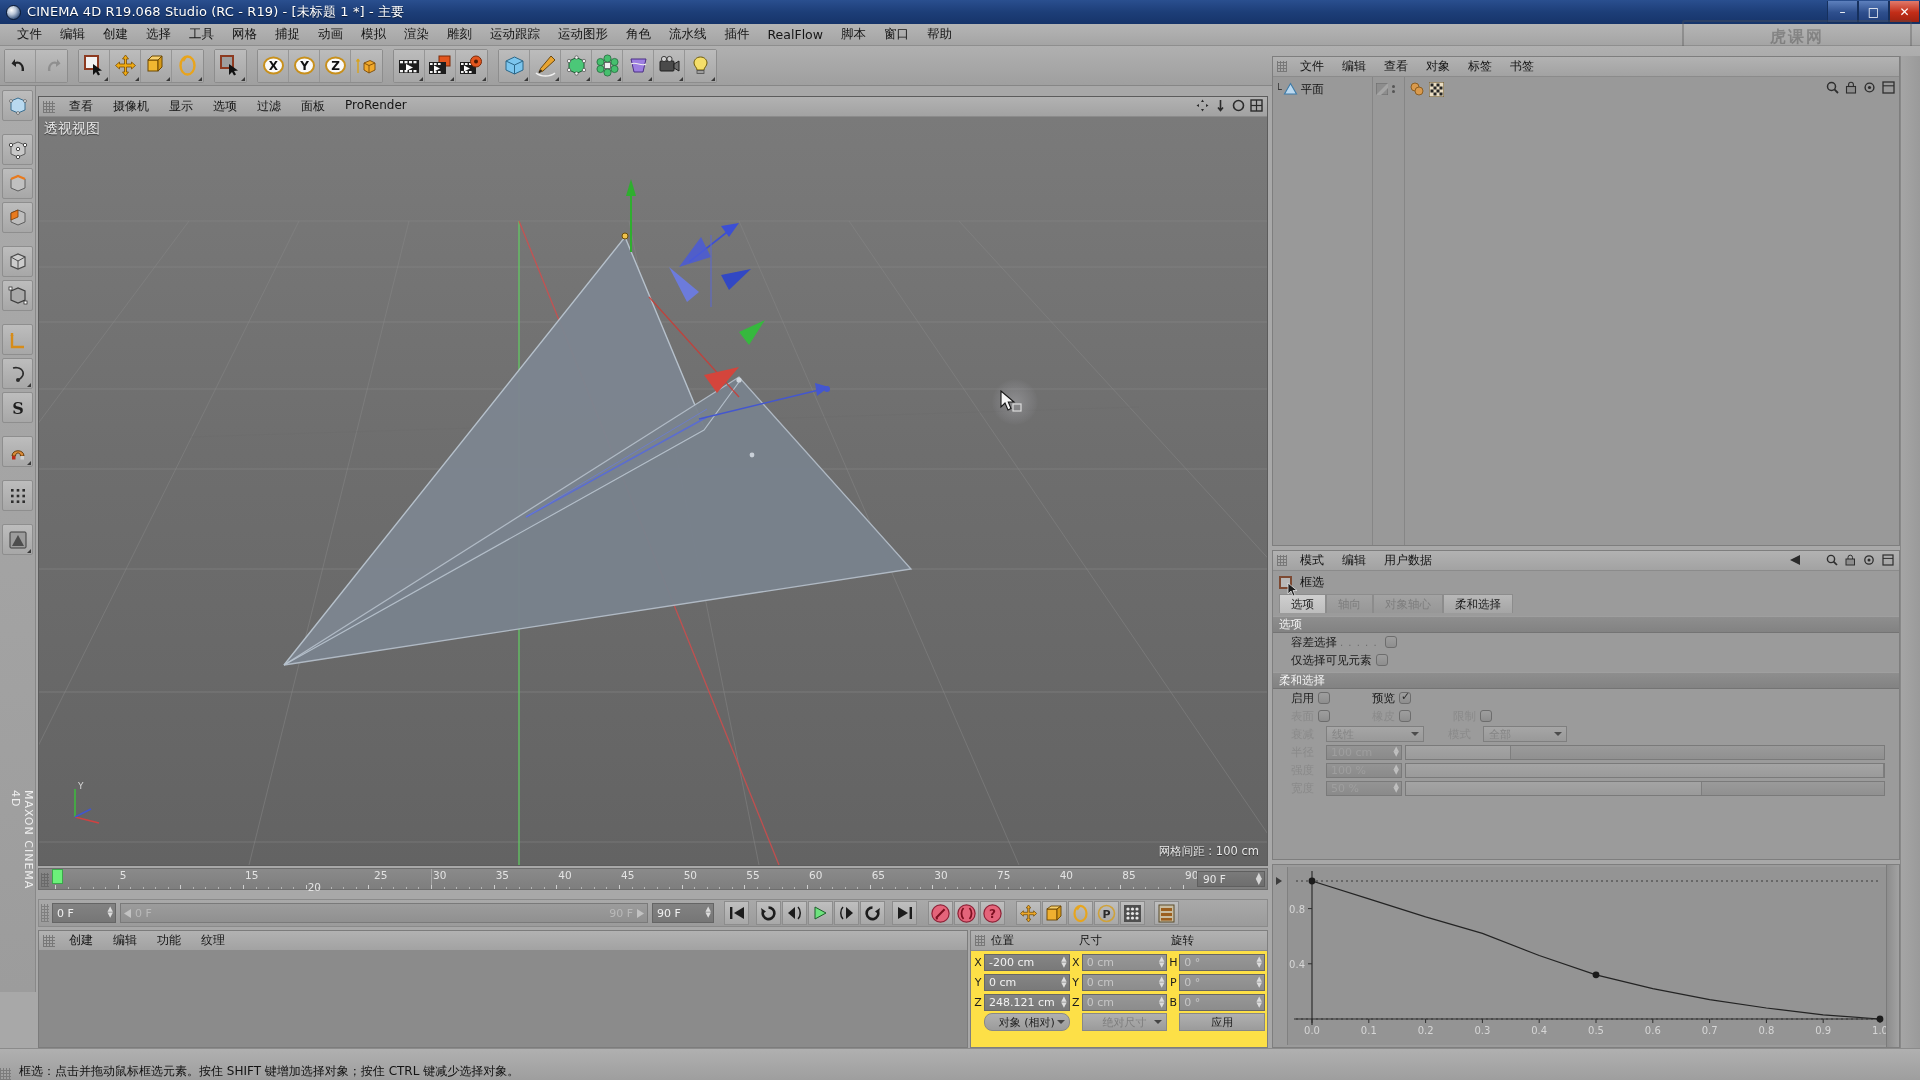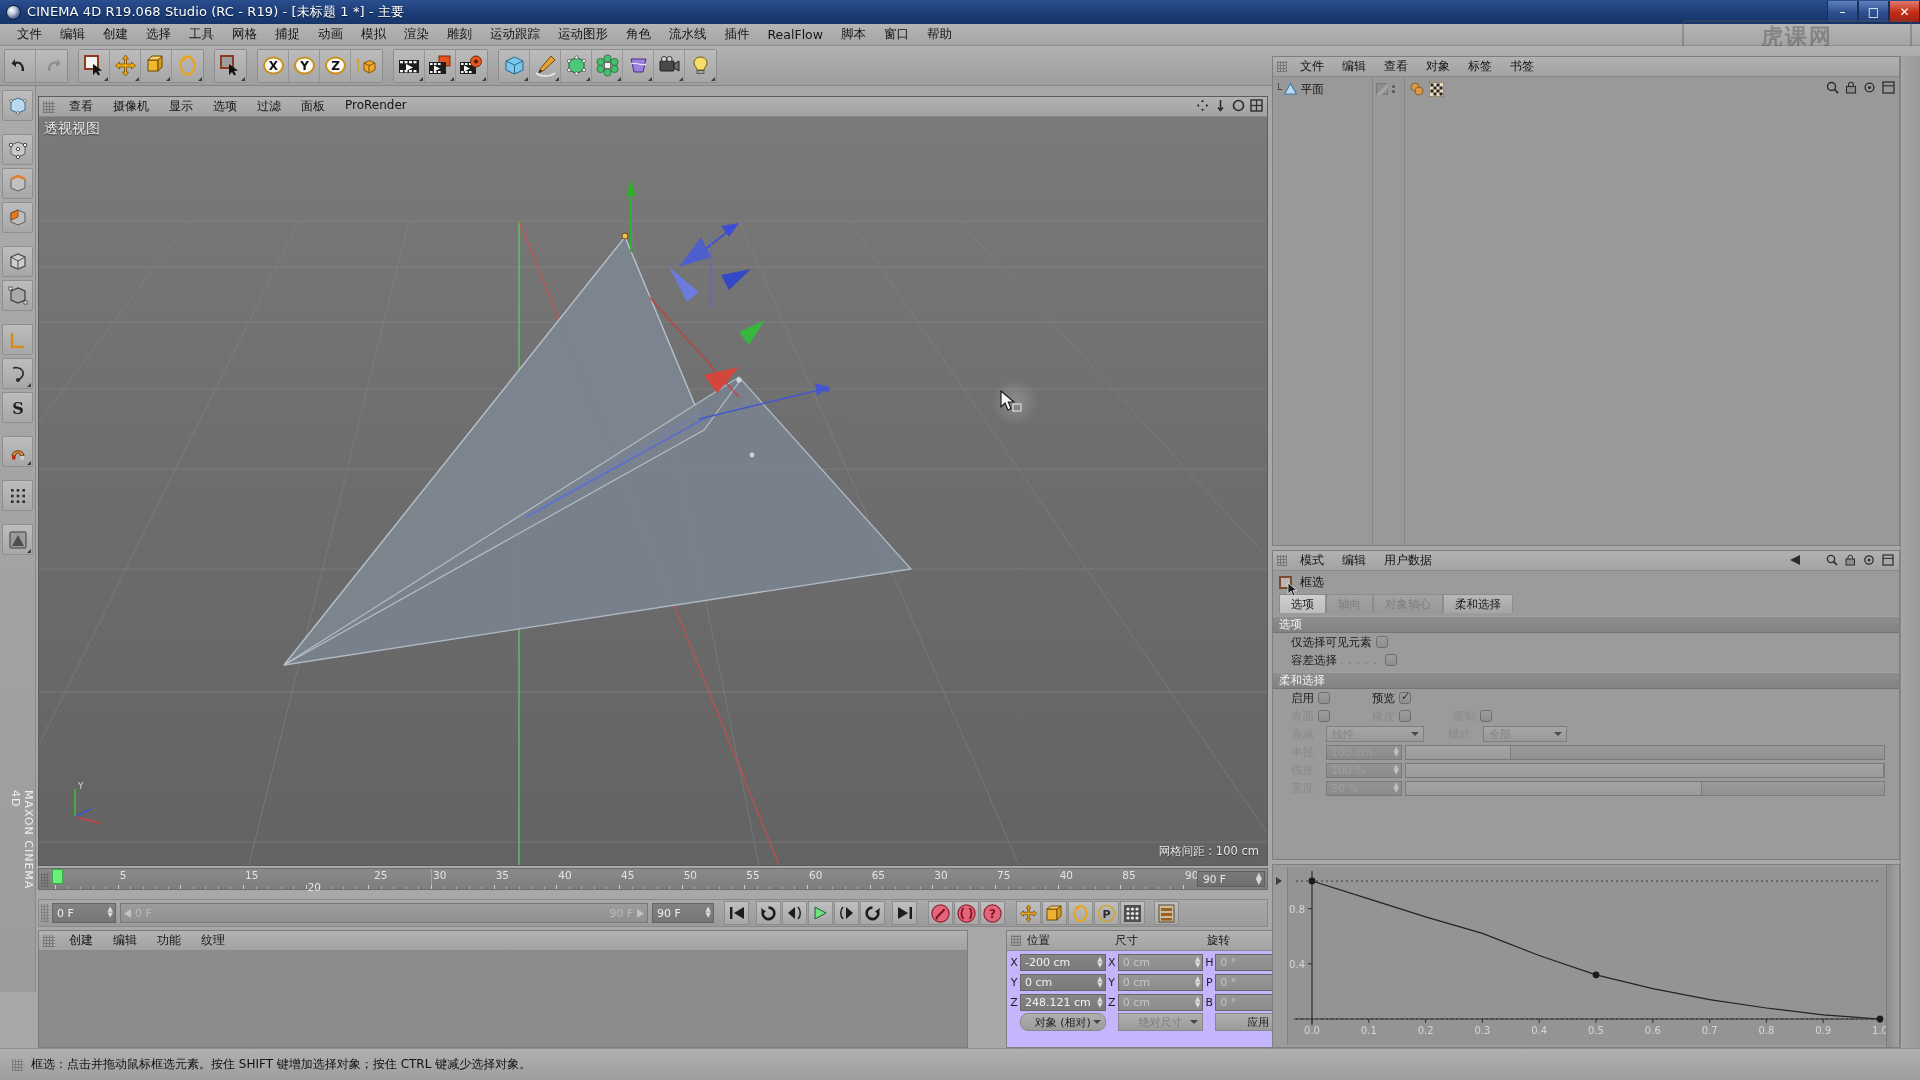--- a/index.html
+++ b/index.html
@@ -45,21 +45,21 @@
   }
   .menubar .mi {
     font-size: 12.5px; color: #151515; padding: 2px 9px; white-space: nowrap;
   }
 
   
   .watermark {
     position: absolute; right: 8px; top: 20px;
     width: 230px; height: 34px; opacity: .35;
     display: flex; align-items: center; justify-content: center;
-    color: #3b3b3b; font-size: 22px; letter-spacing: 2px; font-weight: bold;
+    color: #3b3b3b; font-size: 16px; letter-spacing: 2px; font-weight: bold;
     border: 2px solid #555; border-radius: 3px;
   }
 
   
   .toolbar {
     position: absolute; left: 0; top: 46px; width: 1920px; height: 40px;
     background: linear-gradient(#b0b0b0, #9f9f9f);
     display: flex; align-items: center; padding-left: 4px; gap: 0;
     border-bottom: 1px solid #868686;
   }
@@ -197,21 +197,21 @@
   .mm-menubar {
     height: 20px; background: linear-gradient(#b2b2b2, #a2a2a2);
     display: flex; align-items: center; padding-left: 4px; border-bottom: 1px solid #8b8b8b;
   }
   .mm-menubar .mi { font-size: 12px; color: #141414; padding: 1px 10px; }
   .mm-body { height: calc(100% - 20px); background: #8b8b8b; }
 
   
   .coords {
     position: absolute; left: 970px; top: 930px; width: 298px; height: 118px;
-    background: #c4b5fd; border: 1px solid #7f7f7f; margin-left: 36px;
+    background: #fde047; border: 1px solid #7f7f7f;
   }
   .co-head { height: 20px; display: flex; align-items: center; padding-left: 4px;
     background: linear-gradient(#b2b2b2, #a2a2a2); border-bottom: 1px solid #8b8b8b; }
   .co-head .grip { width: 10px; height: 11px; margin-right: 6px;
     background-image: repeating-linear-gradient(0deg, #787878 0 1px, transparent 1px 3px),
                       repeating-linear-gradient(90deg, #787878 0 1px, transparent 1px 3px); }
   .co-head .ttl { font-size: 11.5px; color: #141414; }
   .co-grid { display: grid; grid-template-columns: 1fr 1fr 1fr; padding: 2px 2px 0 2px; gap: 1px; }
   .co-row { display: flex; align-items: center; height: 19px; margin-bottom: 1px; }
   .co-row .ax { width: 10px; font-size: 11px; color: #1c1c1c; text-align: center; flex: 0 0 10px; }
@@ -229,21 +229,21 @@
     position: relative;
   }
   .co-btn.dim { color: #7d7d7d; }
   .co-btn .caret { position: absolute; right: 4px; top: 6px;
     border-left: 4px solid transparent; border-right: 4px solid transparent; border-top: 4px solid #454545; }
 
   
   .statusbar {
     position: absolute; left: 0; bottom: 0; width: 1920px; height: 32px;
     background: linear-gradient(#b0b0b0, #9e9e9e); border-top: 1px solid #8b8b8b;
-    display: flex; align-items: center; padding-left: 12px;
+    display: flex; align-items: flex-end; padding-left: 0;
   }
   .statusbar .grip { width: 11px; height: 12px; margin-right: 8px;
     background-image: repeating-linear-gradient(0deg, #7c7c7c 0 1px, transparent 1px 3px),
                       repeating-linear-gradient(90deg, #7c7c7c 0 1px, transparent 1px 3px); }
   .statusbar .txt { font-size: 12px; color: #121212; }
 
   
   .objmgr {
     position: absolute; left: 1272px; top: 56px; width: 628px; height: 490px;
     background: #9b9b9b; border: 1px solid #7e7e7e;
@@ -1304,26 +1304,26 @@
     <div class="at-tabs" id="at-tabs">
         <div class="at-tab active">选项</div>
         <div class="at-tab dim">轴向</div>
         <div class="at-tab dim">对象轴心</div>
         <div class="at-tab">柔和选择</div>
       </div>
 
     <div id="at-sections">
         <div class="sec-head">选项</div>
         <div class="prow">
-          <span class="lbl">仅选择可见元素</span>
-          <span class="chk"></span>
-        </div>
-        <div class="prow">
           <span class="lbl">容差选择</span>
           <span class="dots">. . . . .</span>
+          <span class="chk"></span>
+        </div>
+        <div class="prow">
+          <span class="lbl">仅选择可见元素</span>
           <span class="chk"></span>
         </div>
         <div class="sec-head">柔和选择</div>
         <div class="prow">
           <span class="lbl">启用</span>
           <span class="chk"></span>
           <span style="width: 42px;"></span>
           <span class="lbl">预览</span>
           <span class="chk on"></span>
         </div>

